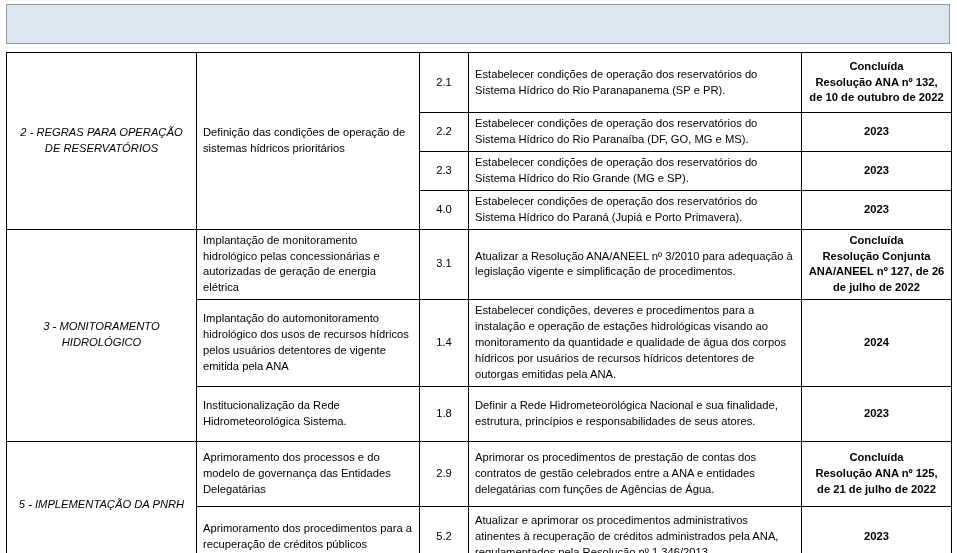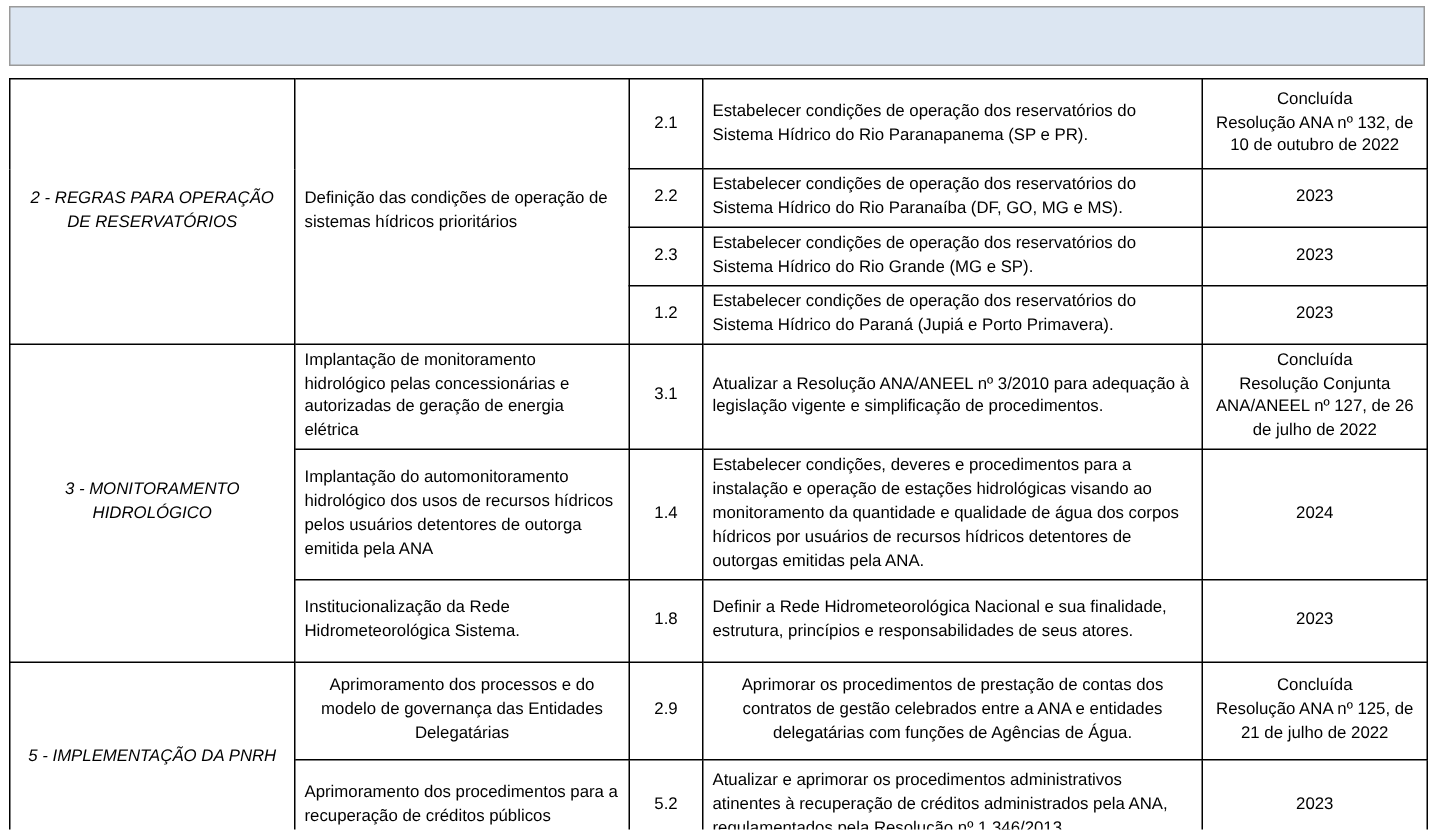--- a/index.html
+++ b/index.html
@@ -80,31 +80,32 @@
   }
   td.desc {
     text-align: left;
     vertical-align: middle;
   }
   td.status {
     text-align: center;
     vertical-align: middle;
     padding-left: 4px;
     padding-right: 4px;
+    font-weight: bold;
   }
 
   
   tr.r21 td { height: 60px; }
   tr.r22 td { height: 39px; }
   tr.r23 td { height: 35px; }
   tr.r24 td { height: 36px; }
   tr.r31 td { height: 68px; }
   tr.r32 td { height: 85px; }
   tr.r33 td { height: 55px; }
-  tr.r51 td { height: 65px; text-align: center; }
+  tr.r51 td { height: 65px; }
   tr.r52 td { height: 62px; }
 </style>
 </head>
 <body>
 
 <div class="page">
 
   <div class="banner"></div>
 
   <div class="grid-wrap">
@@ -130,35 +131,35 @@
           <td class="num">2.2</td>
           <td class="desc">Estabelecer condições de operação dos reservatórios do Sistema Hídrico do Rio Paranaíba (DF, GO, MG e MS).</td>
           <td class="status">2023</td>
         </tr>
         <tr class="r23">
           <td class="num">2.3</td>
           <td class="desc">Estabelecer condições de operação dos reservatórios do Sistema Hídrico do Rio Grande (MG e SP).</td>
           <td class="status">2023</td>
         </tr>
         <tr class="r24">
-          <td class="num">1.2</td>
+          <td class="num">4.0</td>
           <td class="desc">Estabelecer condições de operação dos reservatórios do Sistema Hídrico do Paraná (Jupiá e Porto Primavera).</td>
           <td class="status">2023</td>
         </tr>
 
         <tr class="r31">
           <td class="axis" rowspan="3">3 - MONITORAMENTO HIDROLÓGICO</td>
           <td class="action">Implantação de monitoramento hidrológico pelas concessionárias e autorizadas de geração de energia elétrica</td>
           <td class="num">3.1</td>
           <td class="desc">Atualizar a Resolução ANA/ANEEL nº 3/2010 para adequação à legislação vigente e simplificação de procedimentos.</td>
           <td class="status" style="white-space: pre-line;">Concluída
 Resolução Conjunta ANA/ANEEL nº 127, de 26 de julho de 2022</td>
         </tr>
         <tr class="r32">
-          <td class="action">Implantação do automonitoramento hidrológico dos usos de recursos hídricos pelos usuários detentores de outorga emitida pela ANA</td>
+          <td class="action">Implantação do automonitoramento hidrológico dos usos de recursos hídricos pelos usuários detentores de vigente emitida pela ANA</td>
           <td class="num">1.4</td>
           <td class="desc">Estabelecer condições, deveres e procedimentos para a instalação e operação de estações hidrológicas visando ao monitoramento da quantidade e qualidade de água dos corpos hídricos por usuários de recursos hídricos detentores de outorgas emitidas pela ANA.</td>
           <td class="status">2024</td>
         </tr>
         <tr class="r33">
           <td class="action">Institucionalização da Rede Hidrometeorológica Sistema.</td>
           <td class="num">1.8</td>
           <td class="desc">Definir a Rede Hidrometeorológica Nacional e sua finalidade, estrutura, princípios e responsabilidades de seus atores.</td>
           <td class="status">2023</td>
         </tr>

